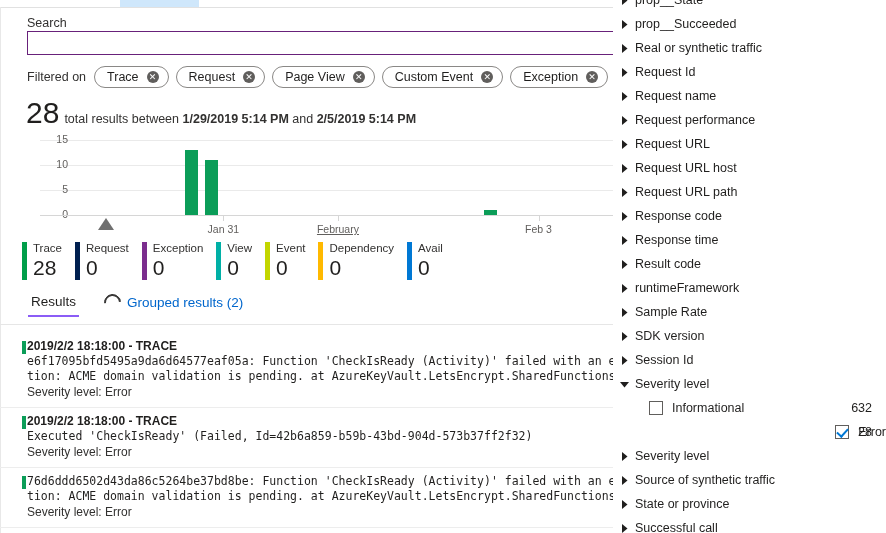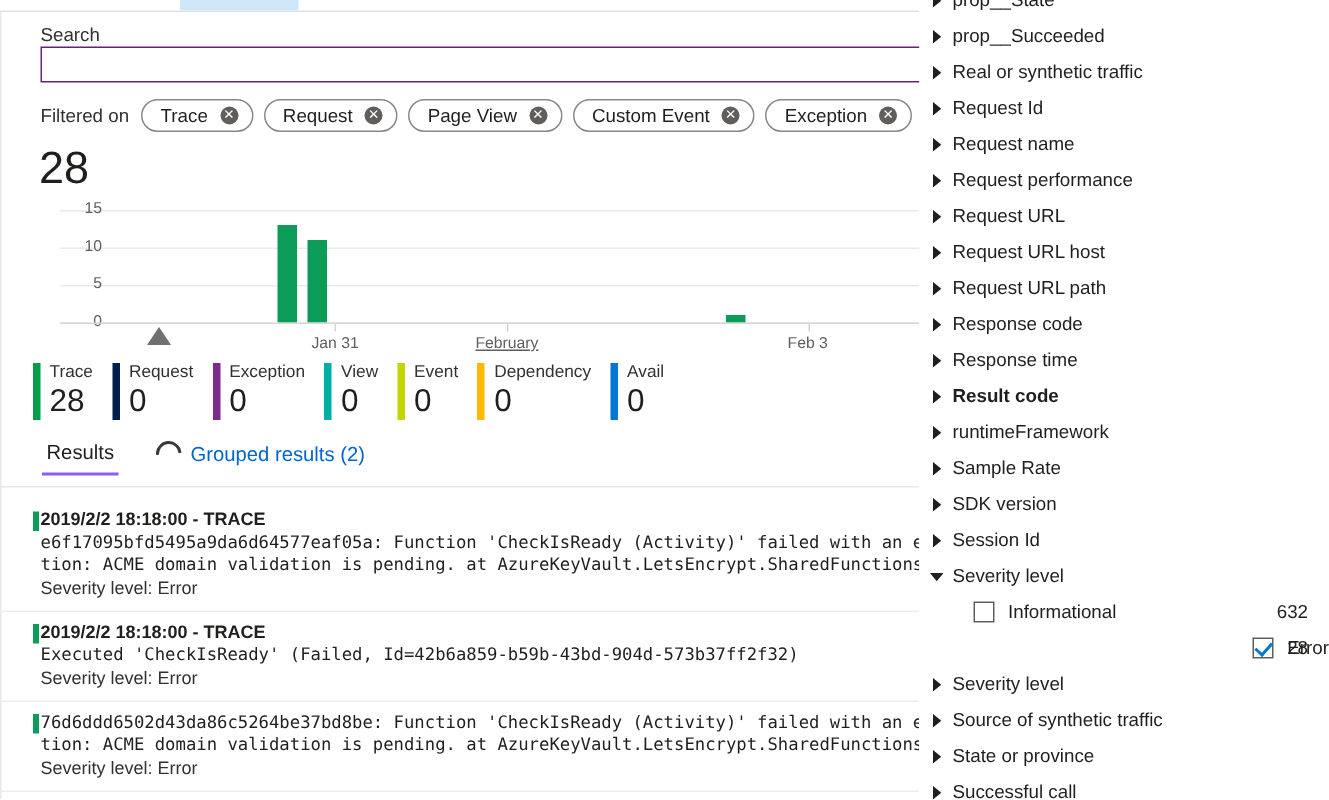--- a/index.html
+++ b/index.html
@@ -123,20 +123,26 @@
           <span class="xi">✕</span>
         </span>
         <span class="pill">
           <span>Exception</span>
           <span class="xi">✕</span>
         </span>
       </div>
 
     <div class="summary">
       <span class="big">28</span>
+      <span class="rest">
+        <span>total results between</span>
+        <b>1/29/2019 5:14 PM</b>
+        <span>and</span>
+        <b>2/5/2019 5:14 PM</b>
+      </span>
     </div>
 
     <div id="chartwrap">
       <div id="gridlayer">
           <div class="gline" style="top: 85px;"></div>
           <div class="gline" style="top: 60px;"></div>
           <div class="gline" style="top: 35px;"></div>
           <div class="gline" style="top: 10px;"></div>
         </div>
       <div id="yticks">
@@ -330,21 +336,21 @@
           <span class="lb">Response code</span>
         </div>
         <div class="fi" style="top: 228px;">
           <span class="car">
             <svg width="9" height="9" viewBox="0 0 9 9">
               <path d="M2 0 L7.5 4.5 L2 9 Z" fill="#201f1e"></path>
             </svg>
           </span>
           <span class="lb">Response time</span>
         </div>
-        <div class="fi" style="top: 252px; font-weight: bold;">
+        <div class="fi" style="top: 252px;">
           <span class="car">
             <svg width="9" height="9" viewBox="0 0 9 9">
               <path d="M2 0 L7.5 4.5 L2 9 Z" fill="#201f1e"></path>
             </svg>
           </span>
           <span class="lb">Result code</span>
         </div>
         <div class="fi" style="top: 276px;">
           <span class="car">
             <svg width="9" height="9" viewBox="0 0 9 9">

